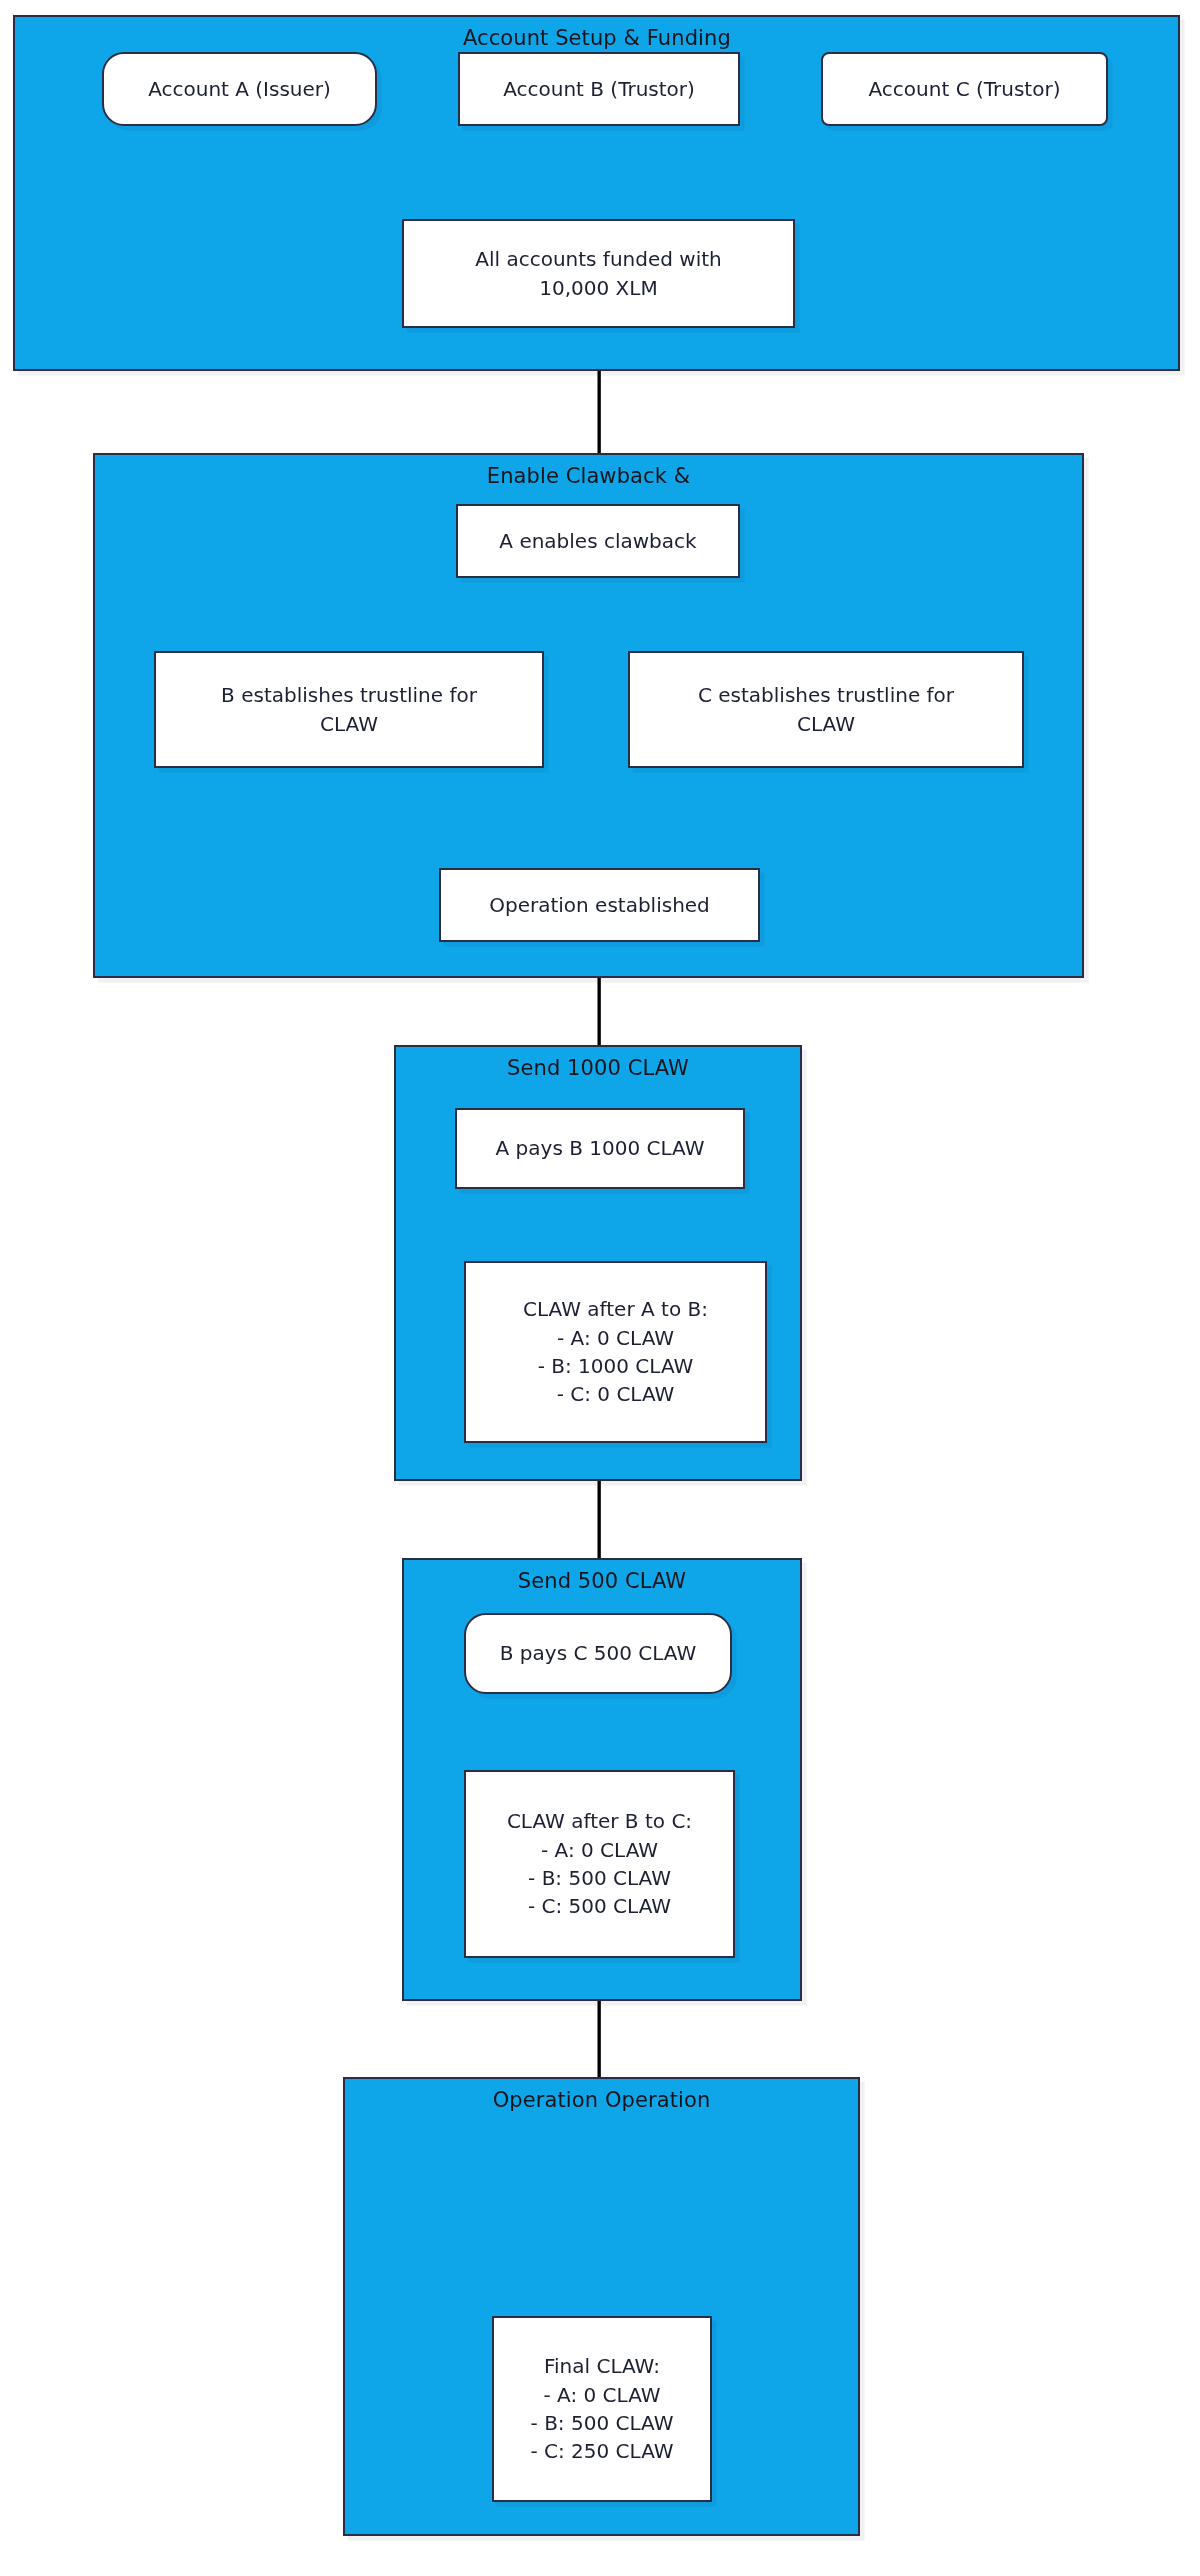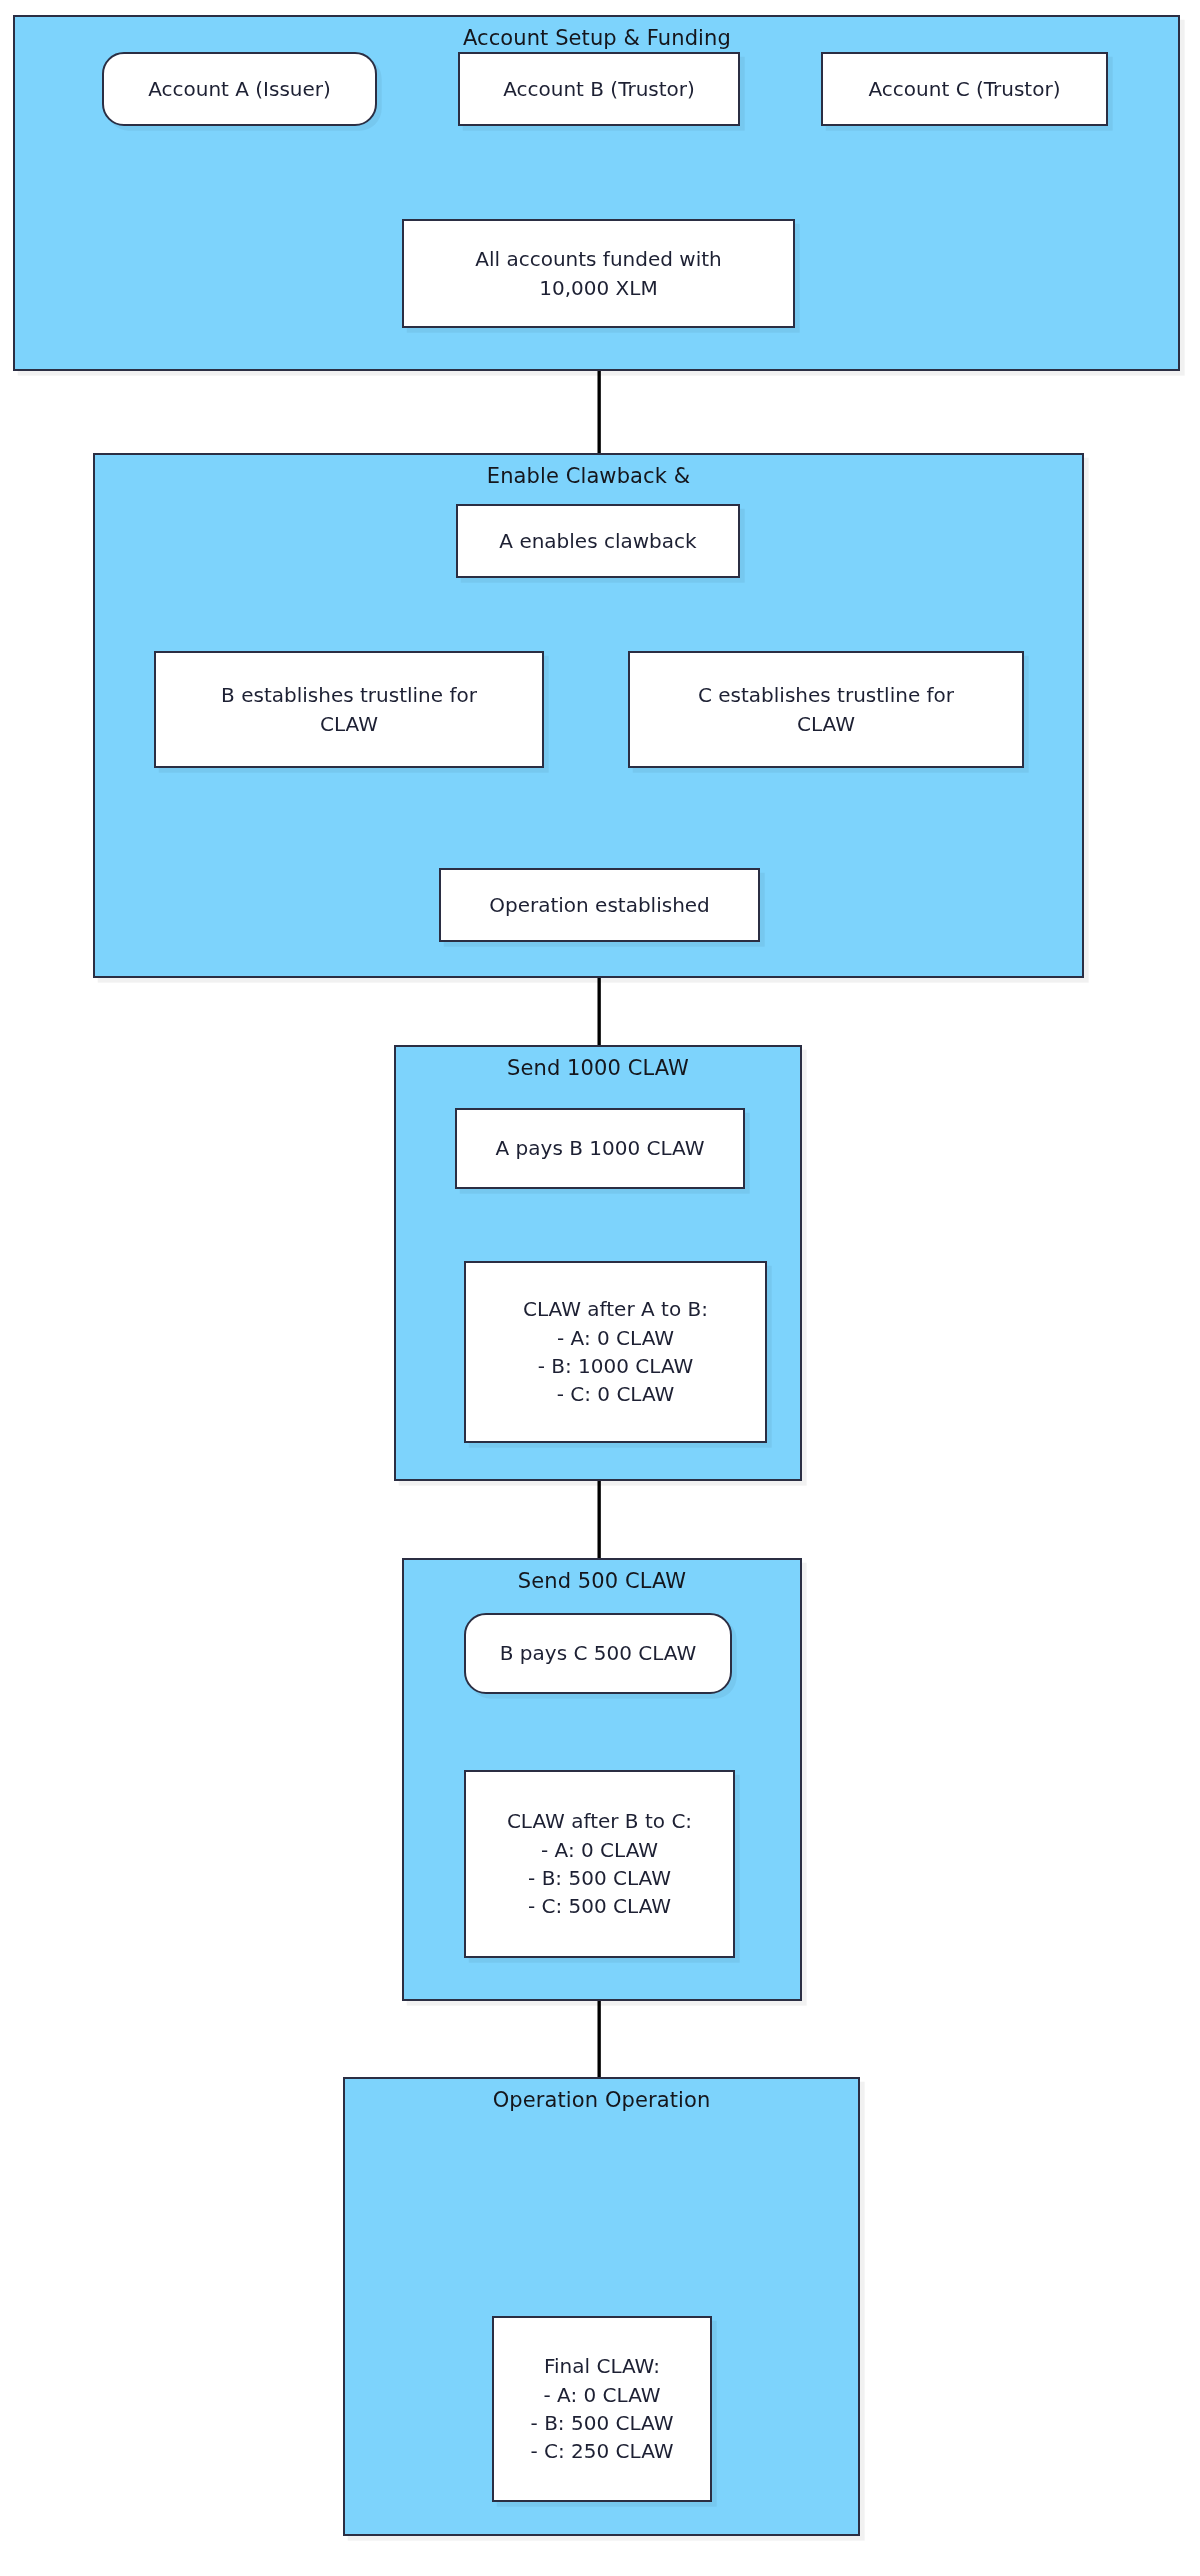--- a/index.html
+++ b/index.html
@@ -14,21 +14,21 @@
     position: relative;
     width: 1201px;
     height: 2576px;
     background: #ffffff;
     overflow: hidden;
   }
 
   
   .cluster {
     position: absolute;
-    background: #7dd3fc;
+    background: #0ea5e9;
     border: 2px solid #2b2e43;
     box-shadow: 4.7px 4.7px 0 0 rgba(0,0,0,0.055);
     box-sizing: border-box;
   }
   .cluster-title {
     position: absolute;
     top: 9.4px;
     left: 0;
     right: 0;
     text-align: center;
@@ -122,21 +122,21 @@
     <line x1="893" y1="3330" x2="893" y2="3424"></line>
     <polygon points="875,3418 893,3458 911,3418"></polygon>
   </svg>
 
   <div class="cluster" style="left:13.4px; top:14.8px; width:1167px; height:356px;">
     <div class="cluster-title">Account Setup &amp; Funding</div>
   </div>
 
   <div class="node" style="left:102px; top:52px; width:275px; height:74px;border-radius:22px;">Account A (Issuer)</div>
   <div class="node" style="left:458px; top:52px; width:282px; height:74px;">Account B (Trustor)</div>
-  <div class="node" style="left:821px; top:52px; width:287px; height:74px;">Account C (Trustor)</div>
+  <div class="node" style="left:821px; top:52px; width:287px; height:74px;border-radius:8px;">Account C (Trustor)</div>
 
   <div class="node" style="left:402px; top:219px; width:393px; height:109px;">All accounts funded with
 10,000 XLM</div>
 
   <div class="cluster" style="left:93px; top:453px; width:991px; height:525px;">
     <div class="cluster-title">Enable Clawback &amp;</div>
   </div>
 
   <div class="node" style="left:456px; top:504px; width:284px; height:74px;">A enables clawback</div>
 

